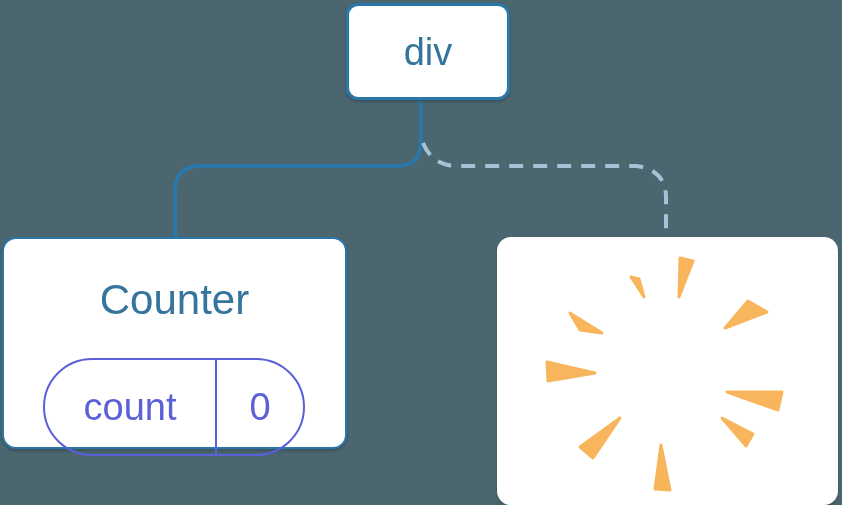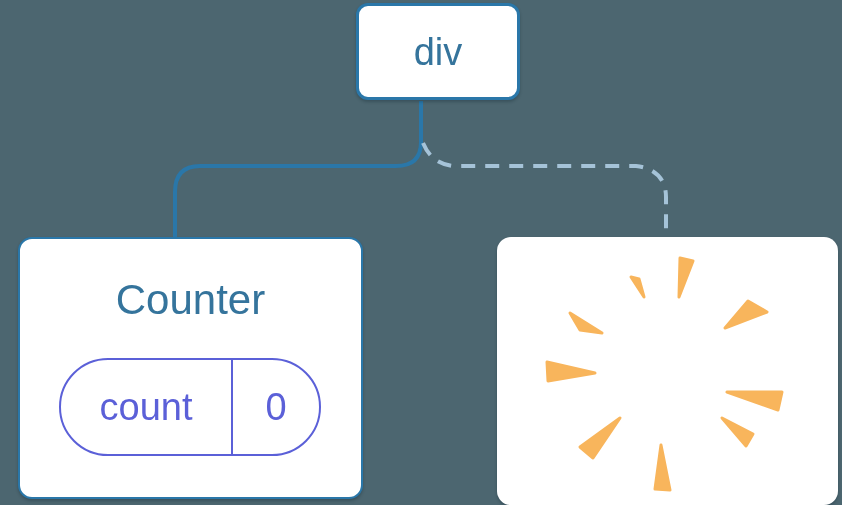--- a/index.html
+++ b/index.html
@@ -25,32 +25,32 @@
   #connectors{
     position:absolute;left:0;top:0;
     pointer-events:none;
   }
   .node{
     position:absolute;
     background:var(--node_fill);
     box-shadow:0 2px 3px rgba(15,35,45,.30);
   }
   .node-root{
-    left:356px;top:3px;width:164px;height:97px;
+    left:346px;top:3px;width:164px;height:97px;
     border:3px solid var(--line_blue);
     border-radius:12px;
     display:flex;align-items:center;justify-content:center;
     box-sizing:border-box;
   }
   .node-root .root-label{
     color:var(--text_blue);
     font-size:38px;font-weight:500;line-height:1;
   }
   .node-counter{
-    left:18px;top:237px;width:345px;height:262px;
+    left:2px;top:237px;width:345px;height:212px;
     border:2.5px solid var(--line_blue);
     border-radius:14px;
     box-sizing:border-box;
   }
   .counter-title{
     margin-top:40px;
     text-align:center;
     color:var(--text_blue);
     font-size:42px;font-weight:500;line-height:1;
   }

